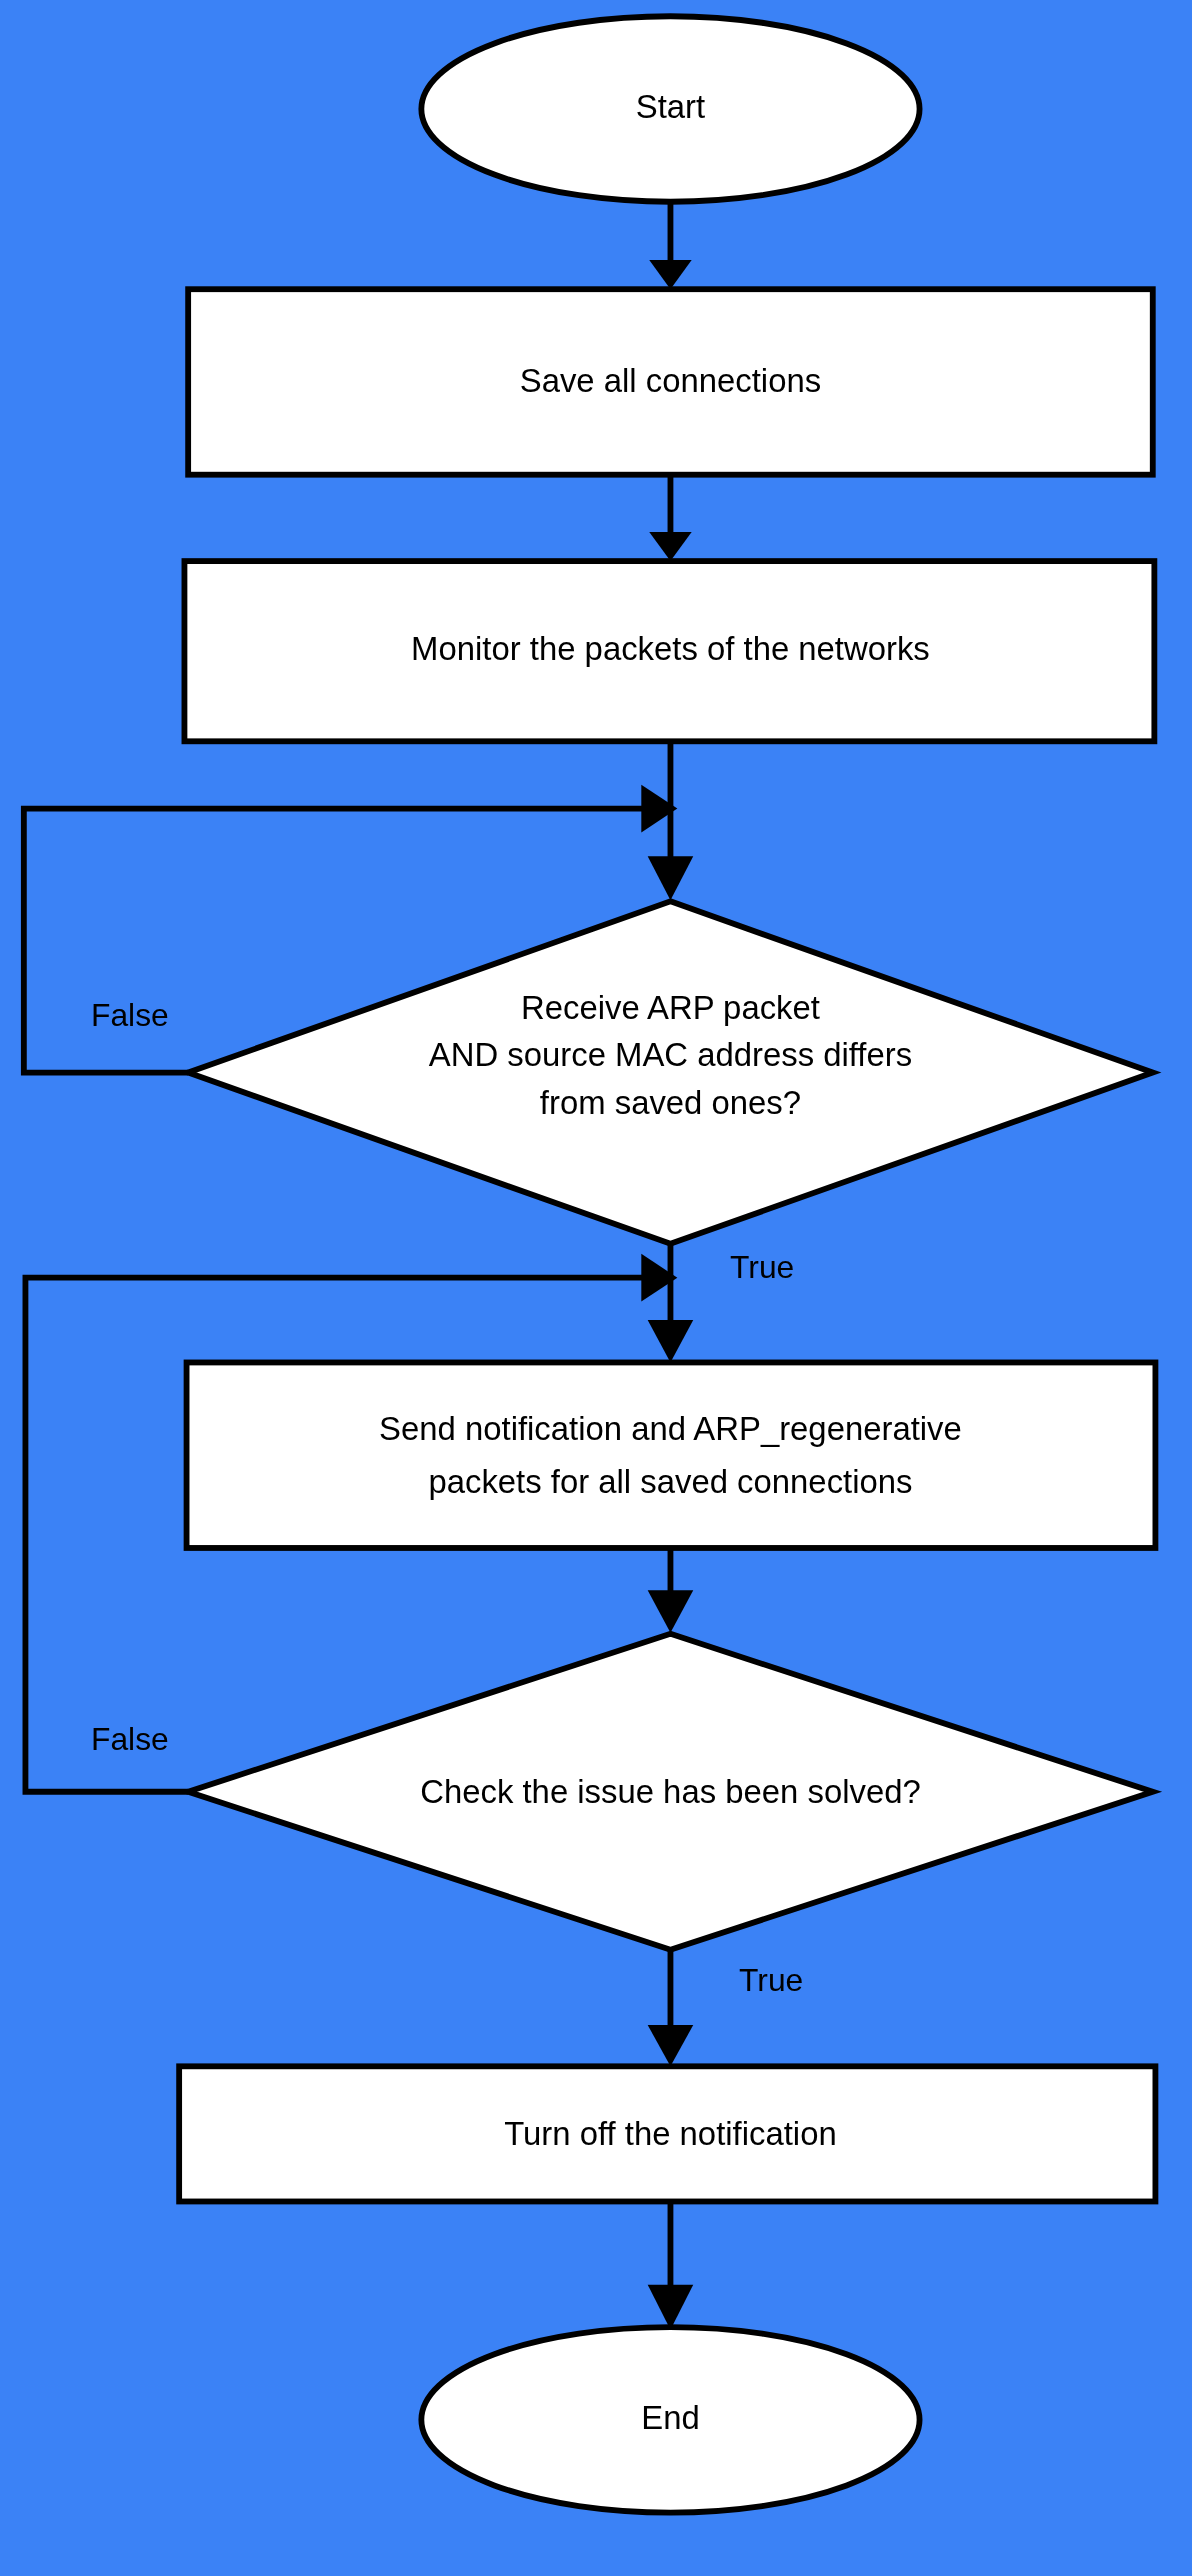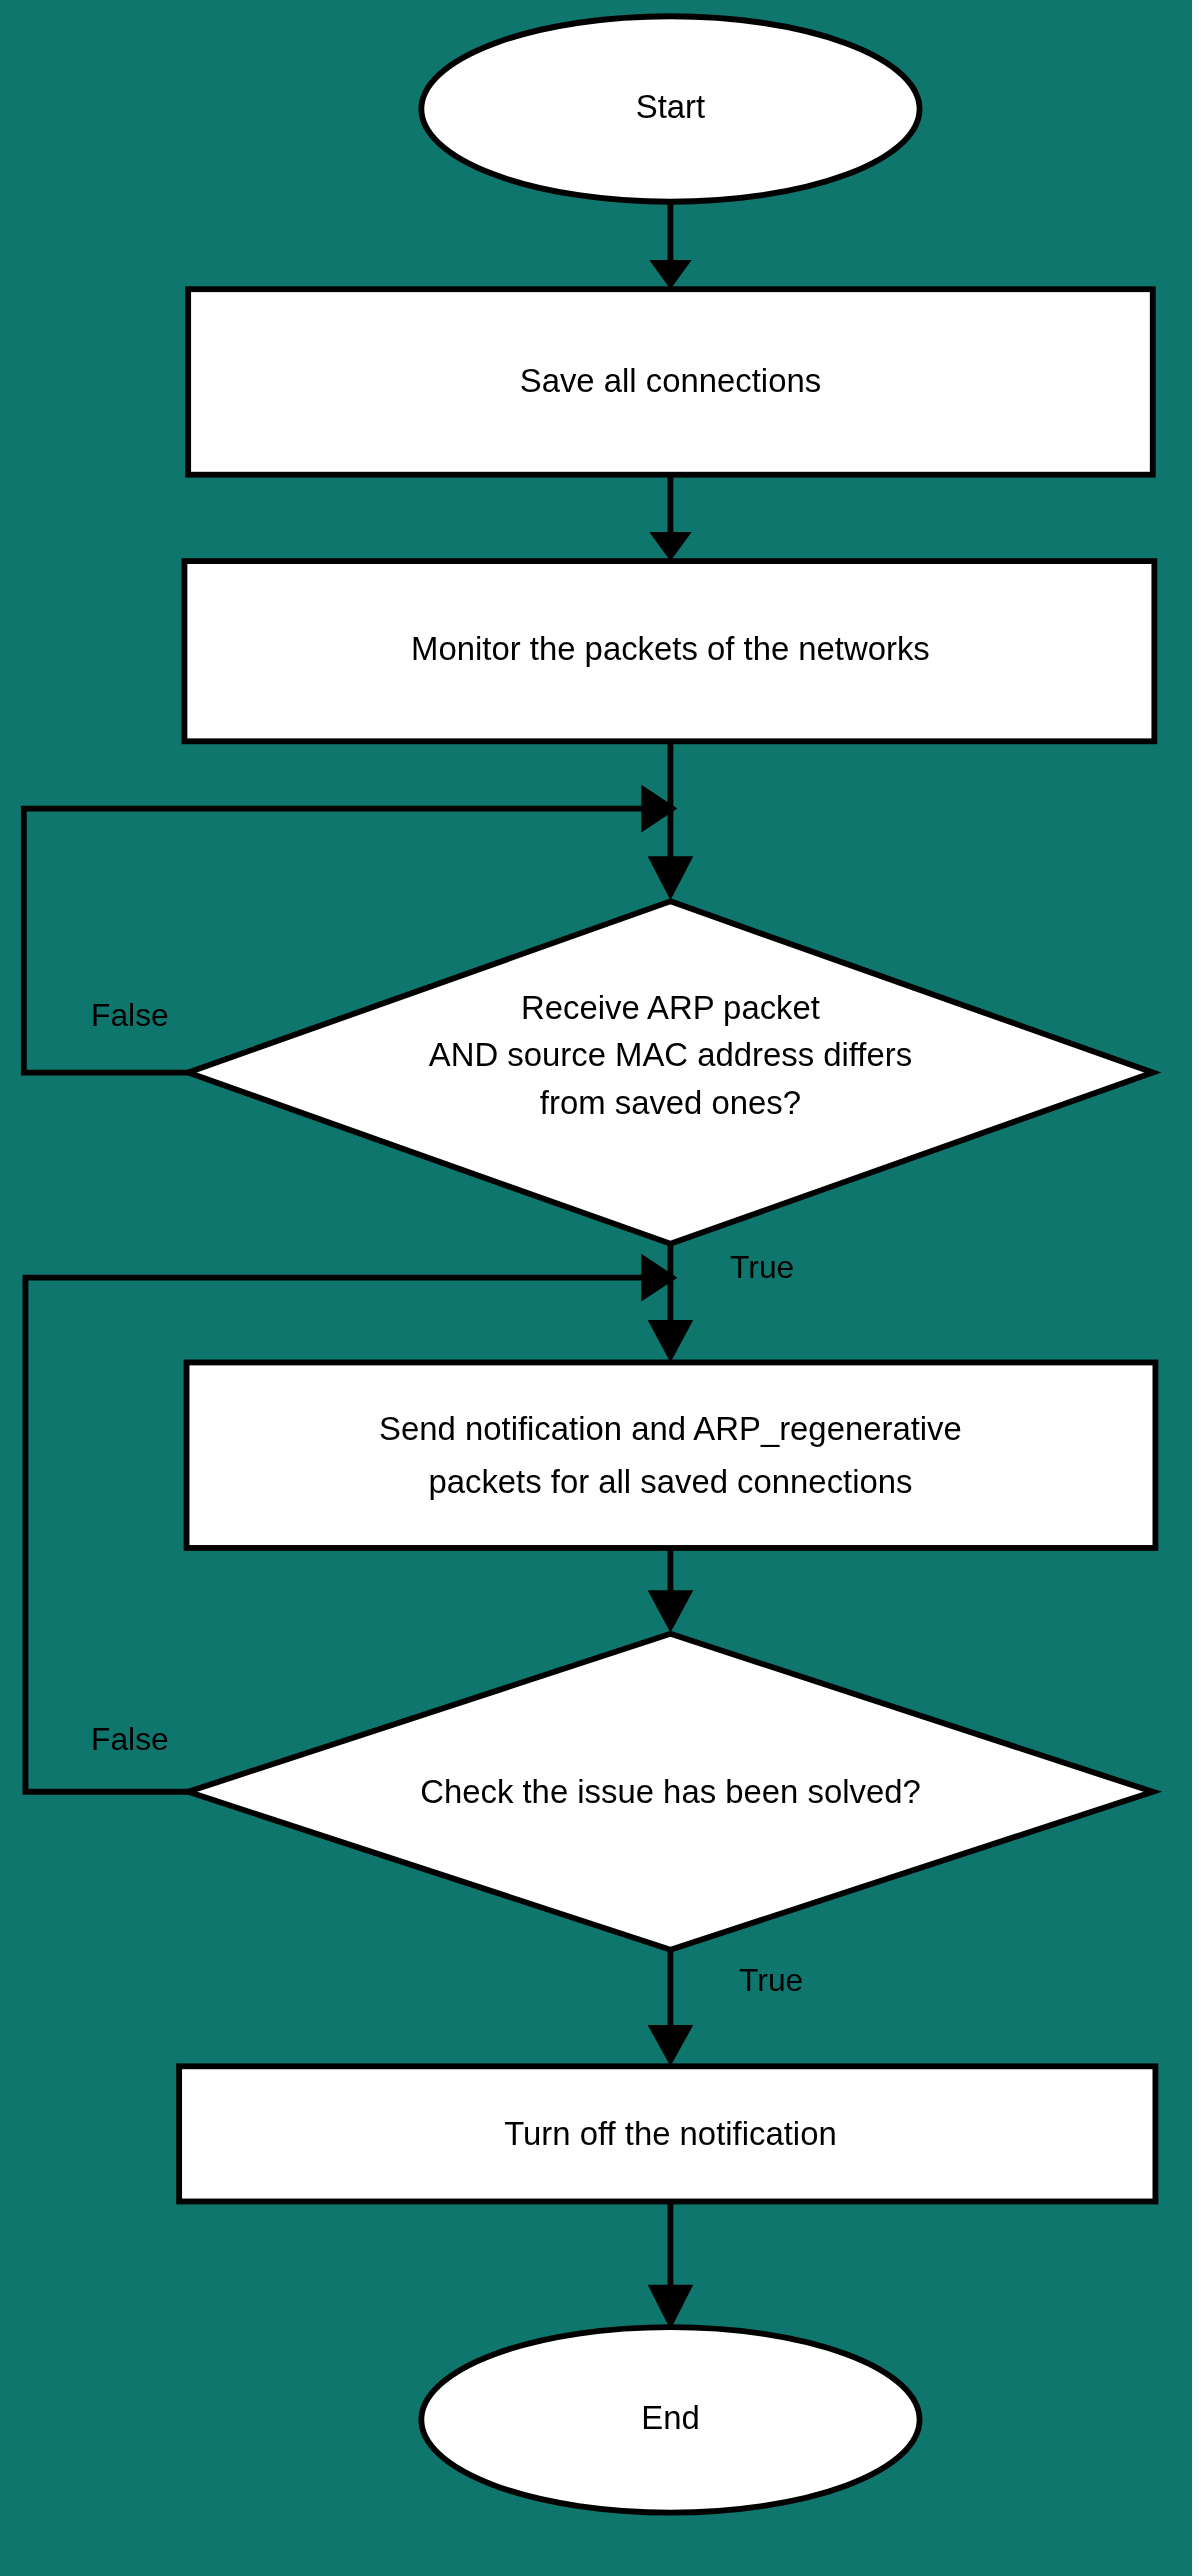--- a/index.html
+++ b/index.html
@@ -10,21 +10,21 @@
   body {
     width: 1201px;
     height: 2576px;
     font-family: "Liberation Sans", sans-serif;
     overflow: hidden;
   }
   #flowchart-root {
     position: relative;
     width: 1192px;
     height: 2576px;
-    background: #0f766e;
+    background: #3b82f6;
   }
   svg.diagram {
     display: block;
     width: 1201px;
     height: 2576px;
   }
   .shape-outline {
     fill: #ffffff;
     stroke: #000000;
     stroke-width: 11;

